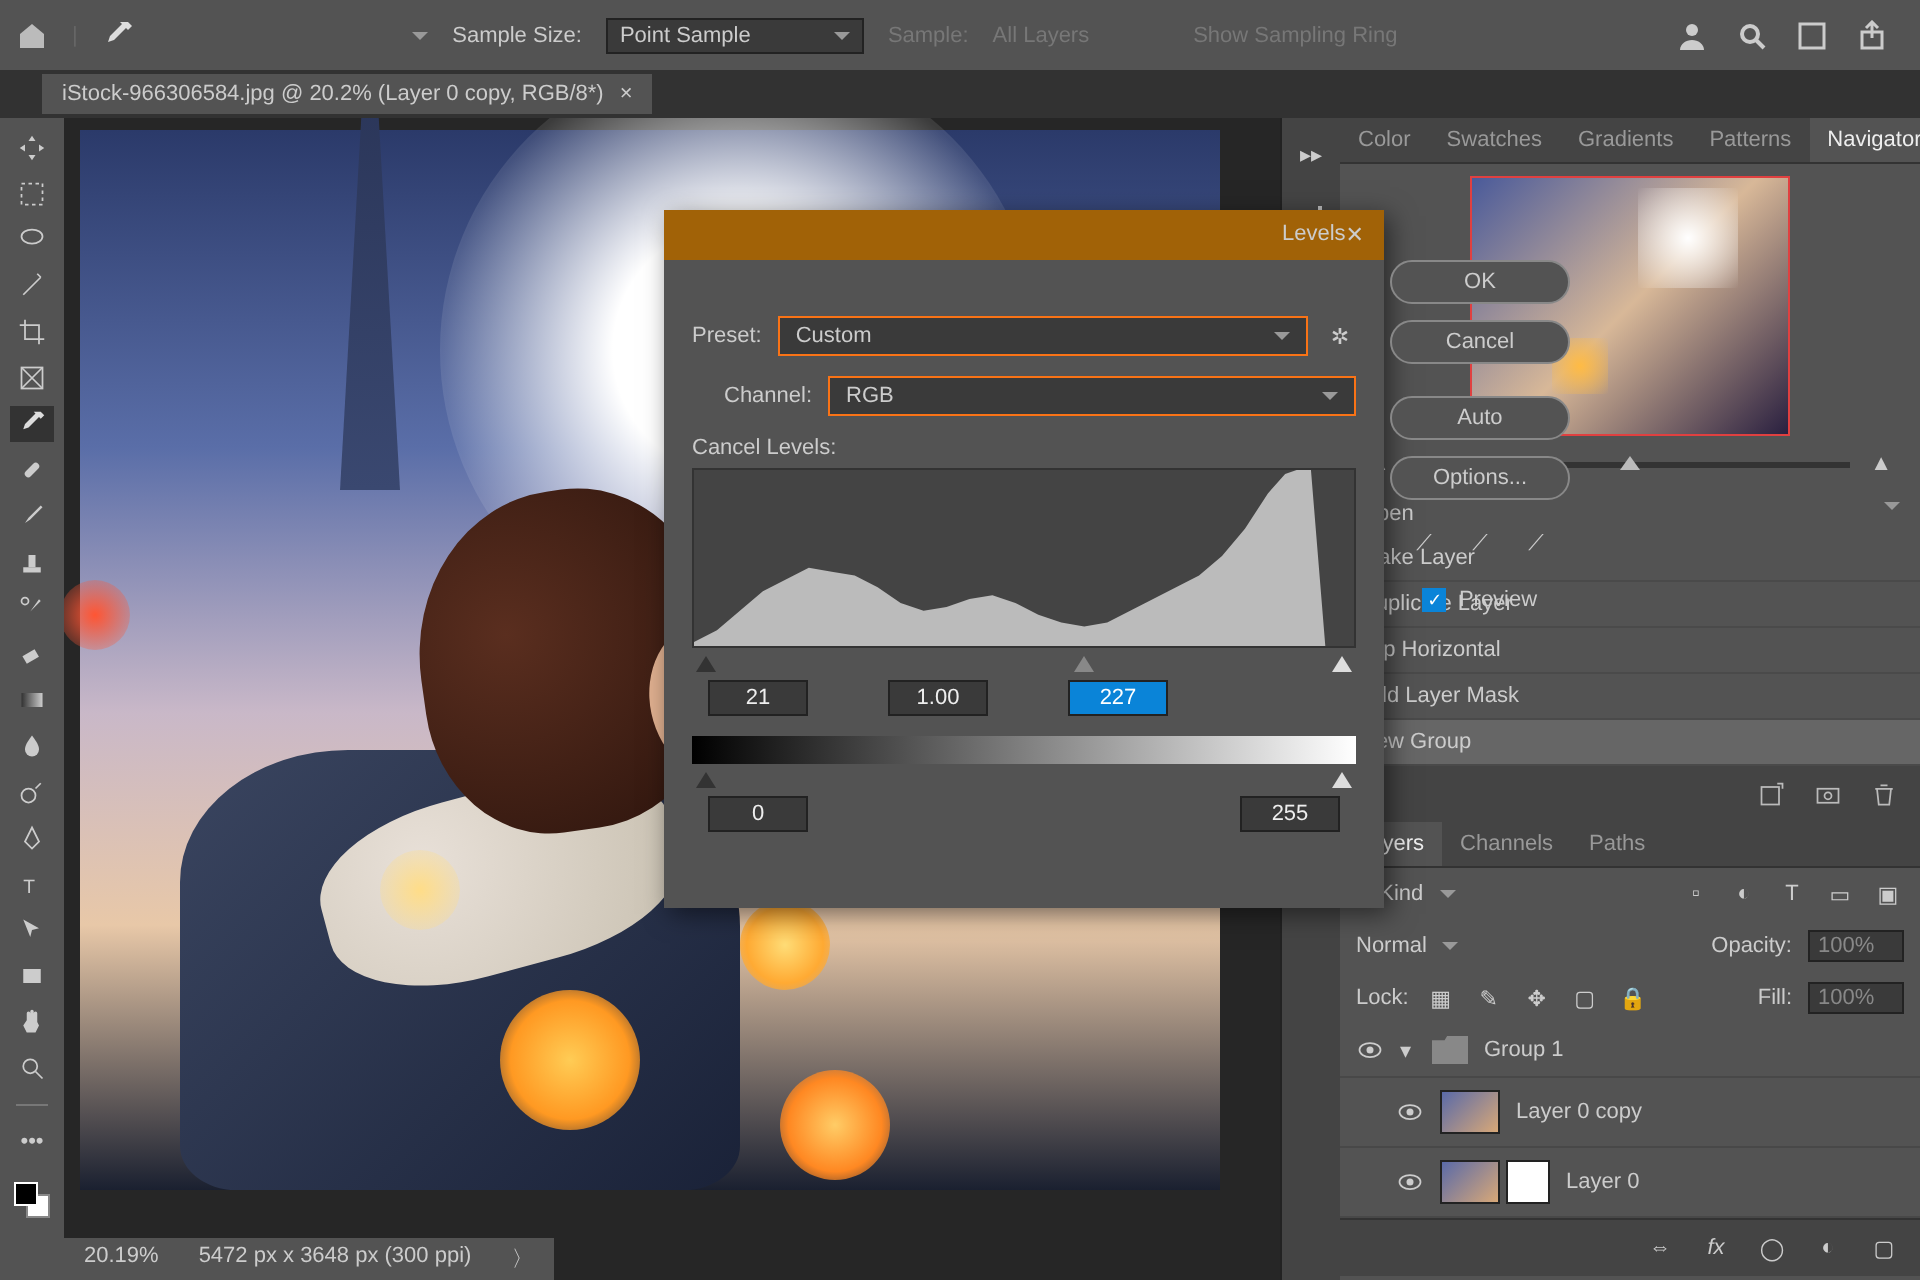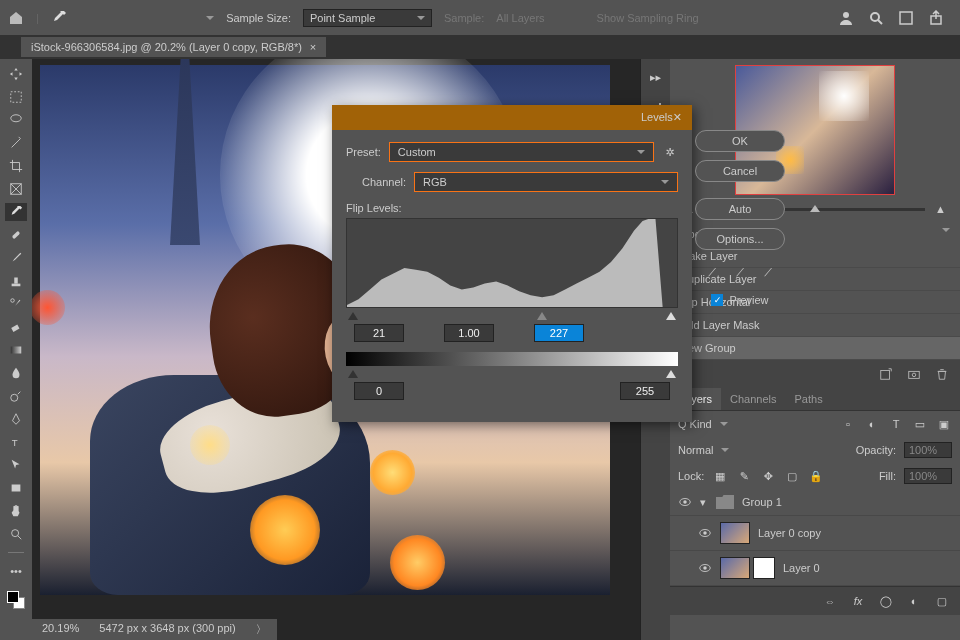--- a/index.html
+++ b/index.html
@@ -67,21 +67,21 @@
 .layctrl{display:flex;align-items:center;padding:5px 8px;gap:8px;color:#888}
 .layinput{background:#3a3a3a;border:1px solid #222;width:48px;padding:1px 4px;color:#888}
 .eye{width:14px;height:14px}
 .lthumb{width:30px;height:22px;background:linear-gradient(135deg,#5a6aa8,#d8a878);border:1px solid #222}
 .folder{width:18px;height:14px;background:#888;clip-path:polygon(0 15%,35% 15%,42% 0,100% 0,100% 100%,0 100%)}
 .mask{width:22px;height:22px;background:#fff;border:1px solid #222;margin-left:-5px}
 
 
 .dialog{position:absolute;left:332px;top:105px;width:360px;background:#535353;box-shadow:3px 3px 12px rgba(0,0,0,.5)}
 .dtitle{background:#a16207;color:#fff;padding:6px 10px;display:flex;justify-content:flex-end}
-.dbody{padding:12px 14px;background:#535353}
+.dbody{padding:28px 14px;background:#535353}
 .drow{display:flex;align-items:center;gap:8px;margin-bottom:10px}
 .dsel{background:#3a3a3a;border:1px solid #f97316;padding:3px 8px;flex:1;display:flex;align-items:center}
 .hist{height:90px;background:linear-gradient(180deg,#444,#444);border:1px solid #333;position:relative;margin-bottom:4px}
 .hist svg{position:absolute;inset:0}
 .tris{display:flex;justify-content:space-between;padding:0 2px;margin-bottom:4px}
 .tri{width:0;height:0;border-left:5px solid transparent;border-right:5px solid transparent;border-bottom:8px solid #888}
 .tri.b{border-bottom-color:#333}
 .tri.w{border-bottom-color:#ddd}
 .inrow{display:flex;gap:40px;margin-bottom:10px;padding:0 8px}
 .inp{background:#3a3a3a;border:1px solid #222;width:50px;padding:2px 4px;text-align:center;color:#eee}
@@ -308,20 +308,27 @@
       </span>
     <span class="ico">
         <svg width="16" height="16" viewBox="0 0 16 16">
           <circle cx="8" cy="8" r="6" stroke="#bbb" fill="none"></circle>
           <text x="6" y="12" fill="#bbb" font-size="9">i</text>
         </svg>
       </span>
   </div>
 
   <div class="panels">
+    <div class="ptabs">
+      <div class="ptab">Color</div>
+      <div class="ptab">Swatches</div>
+      <div class="ptab">Gradients</div>
+      <div class="ptab">Patterns</div>
+      <div class="ptab active">Navigator</div>
+    </div>
     <div class="navpanel">
       <div class="navimg"></div>
       <div class="navslider">
         <span>▲</span>
         <div class="track">
             <div class="thumb"></div>
           </div>
         <span>▲</span>
       </div>
     </div>
@@ -444,21 +451,21 @@
         </div>
       <span class="ico">✲</span>
     </div>
     <div class="drow" style="padding-left:16px">
       <span>Channel:</span>
       <div class="dsel" style="width:140px">
           <span>RGB</span>
           <span class="chev"></span>
         </div>
     </div>
-    <div style="margin-bottom:4px">Flip Levels:</div>
+    <div style="margin-bottom:4px">Cancel Levels:</div>
     <div class="hist">
       <svg viewBox="0 0 230 90" preserveAspectRatio="none" width="100%" height="100%">
         <path fill="#bbb" d="M0,90 L0,88 8,82 16,72 24,62 32,56 40,50 48,52 56,54 64,60 72,68 80,72 88,70 96,66 104,64 112,68 120,74 128,78 136,80 144,78 152,72 160,66 168,60 176,54 184,44 192,30 200,12 206,2 210,0 215,0 220,90 Z"></path>
       </svg>
     </div>
     <div class="tris">
         <div class="tri b"></div>
         <div class="tri" style="margin-left:60px"></div>
         <div class="tri w"></div>
       </div>

